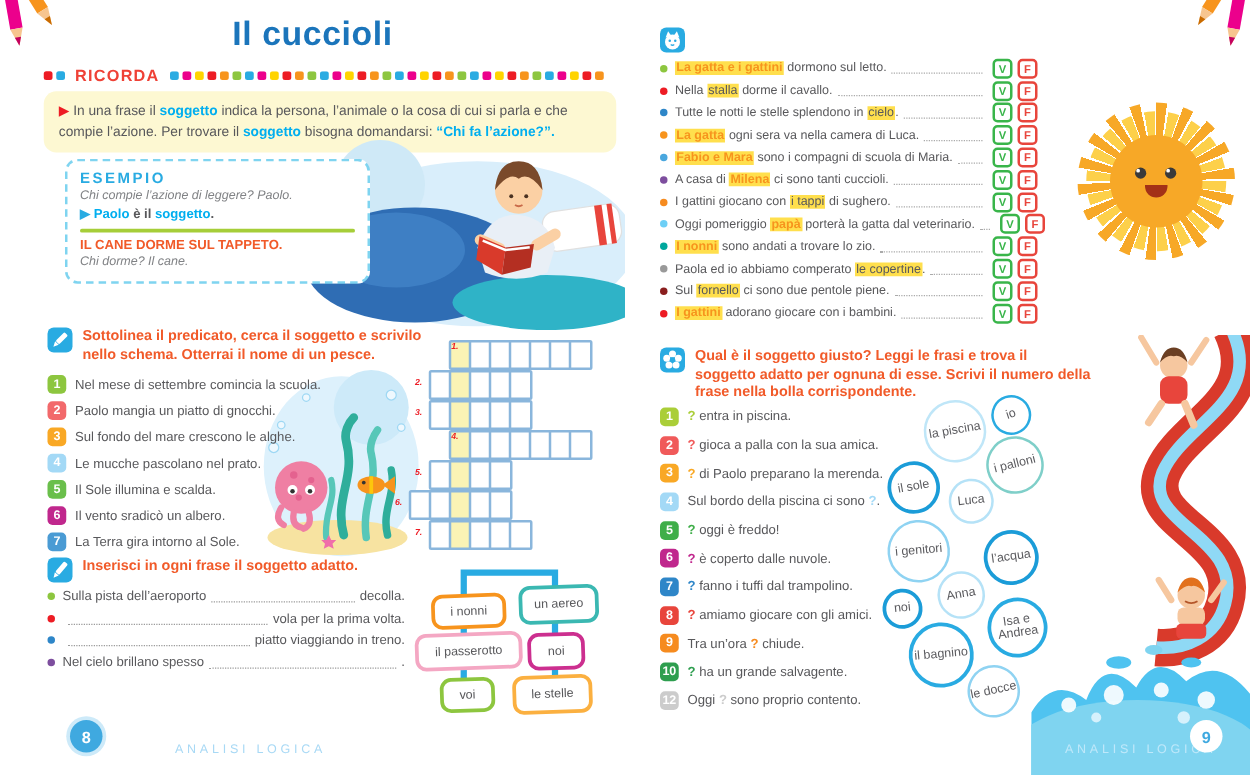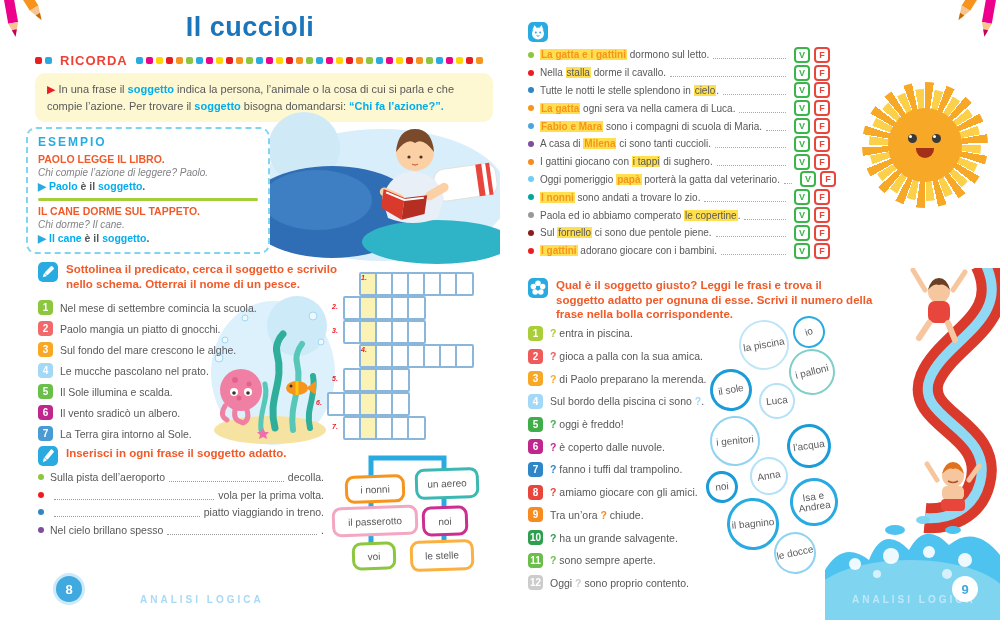--- a/index.html
+++ b/index.html
@@ -10,21 +10,21 @@
   #page-right{left:500px}
 
   
   .title{position:absolute;top:12px;left:0;width:500px;text-align:center;
          font-size:27px;font-weight:800;color:#1b75bb;letter-spacing:.5px}
   .ric-head{position:absolute;top:53px;left:35px;width:458px;display:flex;align-items:center;gap:3px}
   .ric-label{color:#ef4136;font-weight:800;font-size:13px;letter-spacing:1px;margin:0 5px;flex:none}
   .sq{width:7px;height:7px;border-radius:2px;flex:none}
   .ric-box{position:absolute;top:73px;left:35px;width:434px;background:#fdf8d2;border-radius:10px;
            padding:8px 12px;font-size:11px;line-height:1.5;color:#58585b}
-  .esempio{position:absolute;top:127px;left:26px;width:220px;background:#fff;z-index:3;
+  .esempio{position:absolute;top:127px;left:52px;width:220px;background:#fff;z-index:3;
            border:2px dashed #7fd4f0;border-radius:10px;padding:6px 10px 8px}
   .es-head{color:#29abe2;font-weight:800;letter-spacing:2px;font-size:12px;margin-bottom:2px}
   .es-title{color:#f15a29;font-weight:800;font-size:10.5px;margin-top:4px}
   .es-q{color:#808285;font-style:italic;font-size:10px;margin:2px 0}
   .es-a{font-size:10.5px;color:#58585b;font-weight:700}
   .es-div{height:2.5px;background:#a6ce39;margin:6px 0 2px;border-radius:2px}
 
   .rt-cy{color:#00aeef;font-weight:800}
   .rt-redtri{color:#ed1c24}
   .rt-tri{color:#29abe2}
@@ -52,21 +52,21 @@
   .cnum{position:absolute;color:#ed1c24;font-size:7px;font-weight:700;font-style:italic;z-index:2}
 
   #wordtree{position:absolute;top:448px;left:330px;width:170px;height:132px}
   .wbox{position:absolute;background:#fff;border:3px solid;border-radius:9px;display:flex;
         align-items:center;justify-content:center;font-size:10px;color:#58585b;transform:rotate(-2deg)}
 
   .pgnum{position:absolute;width:26px;height:26px;border-radius:50%;display:flex;align-items:center;
          justify-content:center;font-weight:800;font-size:13px;z-index:6}
   .pgnum.blue{background:#3fa9e0;color:#fff;box-shadow:0 0 0 3px #cdeaf9}
   .pgnum.white{background:#fff;color:#3fa9e0}
-  .foot{position:absolute;font-weight:700;font-size:10px;letter-spacing:3px;color:#a8d9f5;z-index:6}
+  .foot{position:absolute;font-weight:400;font-size:10px;letter-spacing:3px;color:#a8d9f5;z-index:6}
 
   
   #vflist{position:absolute;top:46px;left:28px;width:302px}
   .rowvf{display:flex;align-items:center;height:17.8px;font-size:10px;color:#58585b}
   .rowvf .stext{white-space:nowrap}
   .fill{flex:1;border-bottom:1.5px dotted #aaa;height:8px;margin:0 4px;min-width:8px}
   .vbox,.fbox{width:12px;height:12px;border-radius:4px;border:2px solid;font-size:9px;font-weight:800;
         display:flex;align-items:center;justify-content:center;margin-left:4px;background:#fff;flex:none}
   .vbox{border-color:#39b54a;color:#39b54a}
   .fbox{border-color:#e8453c;color:#e8453c}
@@ -220,27 +220,25 @@
     <rect x="192" y="88" width="26" height="9" rx="4.5" transform="rotate(150 205 92)" fill="#fbd0a4"></rect>
     <g transform="rotate(8 172 102)">
       <path d="M150,92 L172,98 L172,120 L150,111 Z" fill="#d93a2b"></path>
       <path d="M194,92 L172,98 L172,120 L194,111 Z" fill="#b42f22"></path>
       <path d="M153,95 L172,100 L191,95" stroke="#fff" stroke-width="2" fill="none"></path>
     </g>
   </svg>
 
   <div class="esempio">
     <div class="es-head">ESEMPIO</div>
-    <div class="es-title">PAOLO LEGGE IL LIBRO.</div>
     <div class="es-q">Chi compie l’azione di leggere? Paolo.</div>
     <div class="es-a"><span class="rt-tri">▶ </span><span class="rt-cy">Paolo</span><span> è il </span><span class="rt-cy">soggetto</span><span>.</span></div>
     <div class="es-div"></div>
     <div class="es-title">IL CANE DORME SUL TAPPETO.</div>
     <div class="es-q">Chi dorme? Il cane.</div>
-    <div class="es-a"><span class="rt-tri">▶ </span><span class="rt-cy">Il cane</span><span> è il </span><span class="rt-cy">soggetto</span><span>.</span></div>
   </div>
 
   <div class="ex-head" style="top:262px;left:38px;width:300px">
     <span class="ex-icon">
       <svg width="20" height="20" viewBox="0 0 20 20">
           <g transform="rotate(45 10 10)">
             <rect x="8" y="3" width="4" height="10" rx="1" fill="#fff"></rect>
             <polygon points="8,13.5 12,13.5 10,17.5" fill="#fff"></polygon>
           </g>
         </svg>
@@ -573,24 +571,20 @@
       </div>
       <div class="rowq">
         <span class="badge" style="background: rgb(246, 139, 31);">9</span>
         <span>Tra un’ora <span class="qmark" style="color: rgb(246, 139, 31);">?</span> chiude.</span>
       </div>
       <div class="rowq">
         <span class="badge" style="background: rgb(46, 158, 79);">10</span>
         <span><span class="qmark" style="color: rgb(46, 158, 79);">?</span> ha un grande salvagente.</span>
       </div>
       <div class="rowq">
-        <span class="badge" style="background: rgb(106, 191, 75);">11</span>
-        <span><span class="qmark" style="color: rgb(106, 191, 75);">?</span> sono sempre aperte.</span>
-      </div>
-      <div class="rowq">
         <span class="badge" style="background: rgb(204, 204, 204);">12</span>
         <span>Oggi <span class="qmark" style="color: rgb(204, 204, 204);">?</span> sono proprio contento.</span>
       </div>
     </div>
 
   <div id="bubbles">
       <div class="bubble" style="left: 293px; top: 316px; width: 28px; height: 28px; border: 2px solid rgb(41, 171, 226); transform: rotate(-18deg);">io</div>
       <div class="bubble" style="left: 239px; top: 320px; width: 46px; height: 46px; border: 2px solid rgb(191, 230, 248); transform: rotate(-10deg);">la piscina</div>
       <div class="bubble" style="left: 289px; top: 349px; width: 42px; height: 42px; border: 2px solid rgb(127, 207, 201); transform: rotate(-14deg);">i palloni</div>
       <div class="bubble" style="left: 210px; top: 369px; width: 36px; height: 36px; border: 3px solid rgb(27, 156, 216); transform: rotate(-10deg);">il sole</div>

